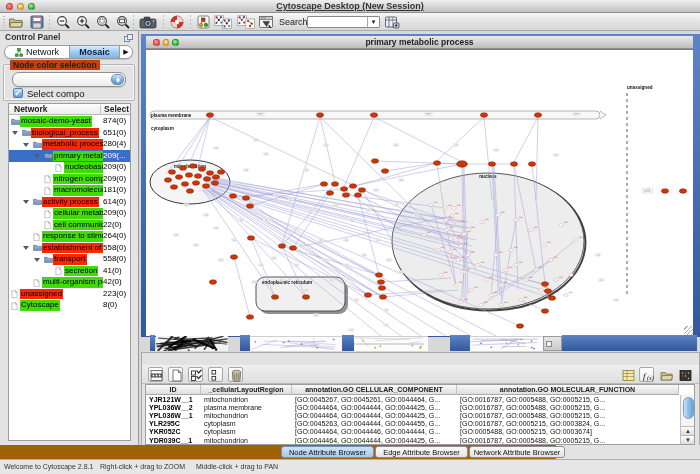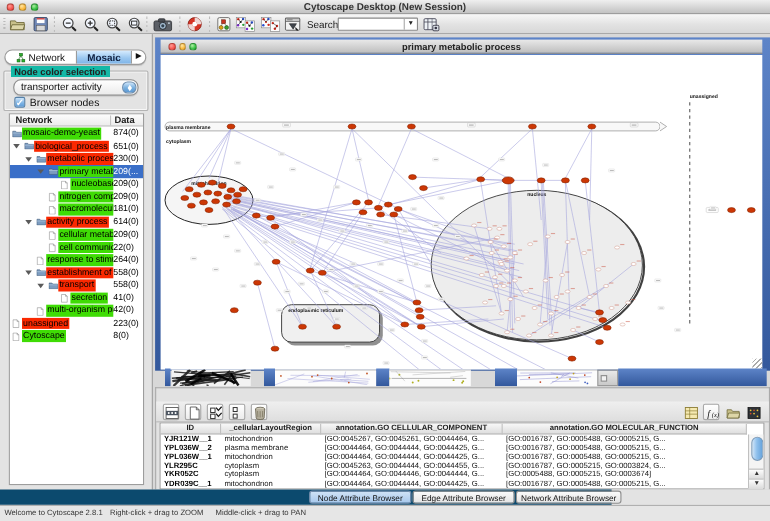--- a/index.html
+++ b/index.html
@@ -5,21 +5,21 @@
   * { margin:0; padding:0; box-sizing:border-box; }
   html,body { width:700px; height:474px; overflow:hidden; }
   body { font-family:"Liberation Sans", sans-serif; background:#e3e3e3; position:relative; }
   .abs { position:absolute; }
 
   
   #titlebar { left:0; top:0; width:700px; height:13px;
     background:linear-gradient(#efefef,#cfcfcf 70%,#c2c2c2);
     border-bottom:1px solid #8e8e8e; }
   #titlebar .title { width:100%; text-align:center; font-size:9px; font-weight:bold;
-    color:#333; line-height:13px; letter-spacing:0; }
+    color:#333; line-height:13px; letter-spacing:0;text-decoration:underline; }
   .tl { position:absolute; top:3px; width:7px; height:7px; border-radius:50%; border:0.5px solid rgba(0,0,0,.25); }
   .tl.red { left:6px;  background:radial-gradient(circle at 35% 30%, #ff9d96, #f95851 60%, #d83c33); }
   .tl.yel { left:17px; background:radial-gradient(circle at 35% 30%, #ffe9a8, #fdbb40 60%, #df9b1e); }
   .tl.grn { left:28px; background:radial-gradient(circle at 35% 30%, #b6f0a8, #37c444 60%, #1f9e2e); }
 
   
   #toolbar { left:0; top:13px; width:700px; height:18px;
     background:linear-gradient(#f7f7f7,#e2e2e2 55%,#d8d8d8);
     border-bottom:1px solid #a9a9a9; }
   .tb-handle { position:absolute; left:3px; top:3px; width:2px; height:12px;
@@ -53,21 +53,21 @@
   #tab-network { width:64px; display:flex; align-items:center; justify-content:center; gap:3px;
     font-size:9px; color:#111; }
   #tab-mosaic { width:51px; text-align:center; font-size:9px; font-weight:bold; color:#102040;
     background:linear-gradient(#d7ecff,#9cc8f0 55%,#7eb4e8); border-left:1px solid #9b9b9b; border-right:1px solid #9b9b9b;
     line-height:12px; }
   #tab-arrow { flex:1; text-align:center; font-size:7px; line-height:12px; color:#111; }
 
   
   #cp-group { position:absolute; left:3px; top:33px; width:132px; height:37px;
     border:1px solid #b4b4b4; border-radius:2px; box-shadow:inset 0 0 0 1px rgba(255,255,255,.7); }
-  #cp-group-label { position:absolute; left:6px; top:-5px; background:#14b8a6; padding:0 3px;
+  #cp-group-label { position:absolute; left:6px; top:-5px; background:#c2410c; padding:0 3px;
     font-size:8.5px; font-weight:bold; color:#222; }
   #cp-combo { position:absolute; left:8px; top:7px; width:114px; height:15px;
     background:linear-gradient(#ffffff,#ebebeb); border:1px solid #8f8f8f; border-radius:7px;
     box-shadow:0 1px 1px rgba(0,0,0,.12); }
   #cp-combo .val { font-size:9px; color:#111; line-height:13px; padding-left:6px; }
   #cp-combo .stepper { position:absolute; right:1.5px; top:1px; width:13px; height:11px; border-radius:5px;
     background:linear-gradient(#cfe6fb,#76aede 55%,#5b98d4); border:1px solid #6b8db0; }
   #cp-combo .stepper .a { position:absolute; left:4px; width:0; height:0; }
   #cp-combo .stepper .up { top:1.5px; border-left:2.5px solid transparent; border-right:2.5px solid transparent; border-bottom:3px solid #fff; }
   #cp-combo .stepper .dn { bottom:1.5px; border-left:2.5px solid transparent; border-right:2.5px solid transparent; border-top:3px solid #fff; }
@@ -146,21 +146,21 @@
   .dp-cell.id { font-weight:bold; color:#000; }
   
   #dp-scroll { position:absolute; left:534px; top:10px; width:15px; height:50px; background:#f4f4f4;
     border-left:1px solid #c0c0c0; }
   #dp-thumb { position:absolute; left:1.5px; top:2px; width:11px; height:22px; border-radius:6px;
     background:linear-gradient(90deg,#cfe4f8,#8fc0ec 45%,#66a3dc); border:1px solid #7d9cba; }
   .dp-arrowbtn { position:absolute; left:0; width:14px; height:9px; background:linear-gradient(#fdfdfd,#dcdcdc);
     border-top:1px solid #bbb; text-align:center; font-size:6px; color:#333; line-height:9px; }
 
   
-  #bottom-tabs { left:0; top:445px; width:556px; height:14px; background:#0c4a6e;padding-left:44px; }
+  #bottom-tabs { left:0; top:445px; width:556px; height:14px; background:#a16207;padding-left:44px; }
   .btab { position:absolute; top:1px; height:12px; border:1px solid #8f8f8f; border-radius:3px;
     font-size:7.5px; color:#111; text-align:center; line-height:11px; background:linear-gradient(#fafafa,#e4e4e4); }
   .btab.sel { background:linear-gradient(#cfe2f6,#a8c8ec); border-color:#7a90ae; }
 
   
   #status-bar { left:0; top:459px; width:700px; height:15px; background:#e6e6e6; border-top:1px solid #b0b0b0; }
   #status-bar span { position:absolute; top:0; font-size:7px; color:#333; line-height:14px; }
   #sb-left { left:4px; } #sb-mid { left:100px; } #sb-right { left:196px; }
 </style>
 </head>
@@ -308,49 +308,55 @@
         <line x1="1.5" y1="5" x2="12.5" y2="5" stroke="#445" stroke-width="0.7"></line>
         <line x1="5" y1="2" x2="5" y2="12" stroke="#445" stroke-width="0.7"></line>
         <line x1="8.8" y1="2" x2="8.8" y2="12" stroke="#445" stroke-width="0.5"></line>
         <rect x="9.5" y="8" width="5.5" height="5" rx="1" fill="#d8dde4" stroke="#223" stroke-width="0.7"></rect>
         <circle cx="12.2" cy="10.5" r="1.2" fill="#334"></circle>
       </svg>
   </div>
 </div>
 
 <div class="abs" id="control-panel">
+  <div id="cp-header">
+    <div class="t">Control Panel</div>
+    <div class="float-icon" id="cp-float">
+        <div class="w1"></div>
+        <div class="w2"></div>
+      </div>
+  </div>
   <div id="cp-tabs">
     <div id="tab-network">
       <svg width="8" height="9" viewBox="0 0 8 9">
           <rect x="2.7" y="0.5" width="2.8" height="2.4" fill="#2fae2f" stroke="#146114" stroke-width="0.5"></rect>
           <rect x="0.4" y="6" width="2.8" height="2.4" fill="#2fae2f" stroke="#146114" stroke-width="0.5"></rect>
           <rect x="4.9" y="6" width="2.8" height="2.4" fill="#2fae2f" stroke="#146114" stroke-width="0.5"></rect>
           <path d="M4 3 L1.8 6 M4 3 L6.2 6" stroke="#146114" stroke-width="0.6" fill="none"></path>
         </svg>
       <span>Network</span>
     </div>
     <div id="tab-mosaic">Mosaic</div>
     <div id="tab-arrow">▶</div>
   </div>
   <div id="cp-group">
     <div id="cp-group-label">Node color selection</div>
     <div id="cp-combo">
-      <div class="val">transporter activity</div>
       <div class="stepper">
           <div class="a up"></div>
           <div class="a dn"></div>
         </div>
     </div>
   </div>
   <div id="cp-check">✓</div>
-  <div id="cp-check-label">Browser nodes</div>
+  <div id="cp-check-label">Select compo</div>
   <div id="cp-tree">
     <div id="tree-head">
       <span class="h1">Network</span>
-      <span class="h2">Data</span>
+      <span class="h2">Select</span>
       <span class="div"></span>
     </div>
     <div id="tree-body">
         <div class="tree-row" style="top: 11.5px;">
           <span class="icon" style="left:2px">
             <svg width="9" height="7" viewBox="0 0 10 8">
               <path d="M0.5 1.5 L3.5 1.5 L4.5 2.6 L9.5 2.6 L9.5 7.5 L0.5 7.5 Z" fill="#7d9cc0" stroke="#3f5a7a" stroke-width="0.6"></path>
               <path d="M0.5 3.4 L9.5 3.4" stroke="#a9c2dc" stroke-width="0.8"></path>
             </svg>
           </span>
@@ -370,21 +376,21 @@
         </div>
         <div class="tree-row" style="top: 34.5px;">
           <span class="exp" style="left:14px"></span>
           <span class="icon" style="left:24px">
             <svg width="9" height="7" viewBox="0 0 10 8">
               <path d="M0.5 1.5 L3.5 1.5 L4.5 2.6 L9.5 2.6 L9.5 7.5 L0.5 7.5 Z" fill="#7d9cc0" stroke="#3f5a7a" stroke-width="0.6"></path>
               <path d="M0.5 3.4 L9.5 3.4" stroke="#a9c2dc" stroke-width="0.8"></path>
             </svg>
           </span>
           <span class="chip" style="left:33px; max-width:61px; background:#fa2800">metabolic process</span>
-          <span class="cnt">230(0)</span>
+          <span class="cnt">280(4)</span>
         </div>
         <div class="tree-row sel" style="top: 46px;">
           <span class="exp" style="left:25px"></span>
           <span class="icon" style="left:35px">
             <svg width="9" height="7" viewBox="0 0 10 8">
               <path d="M0.5 1.5 L3.5 1.5 L4.5 2.6 L9.5 2.6 L9.5 7.5 L0.5 7.5 Z" fill="#7d9cc0" stroke="#3f5a7a" stroke-width="0.6"></path>
               <path d="M0.5 3.4 L9.5 3.4" stroke="#a9c2dc" stroke-width="0.8"></path>
             </svg>
           </span>
           <span class="chip" style="left:44px; max-width:50px; background:#3fdc05">primary metabo</span>

